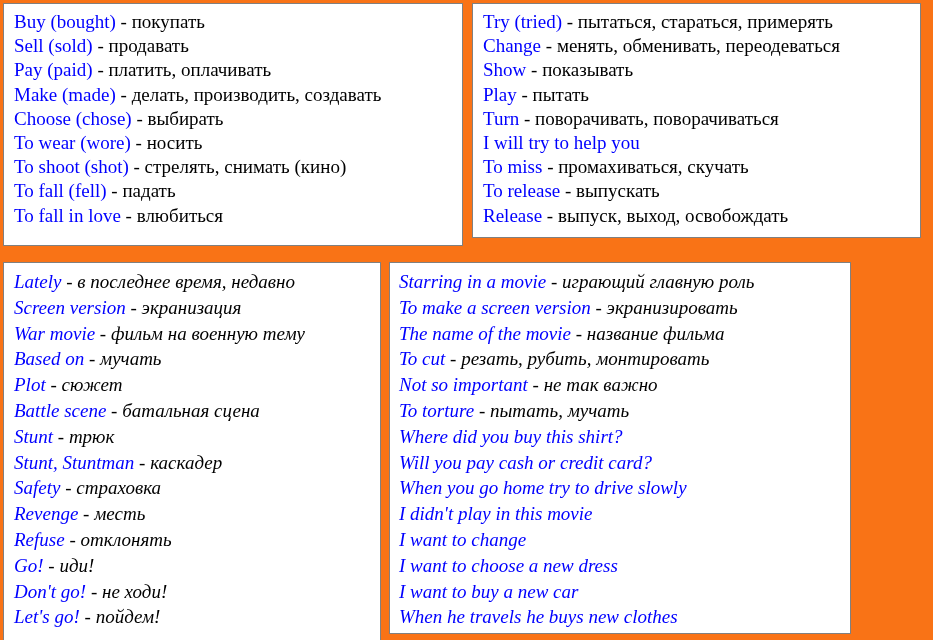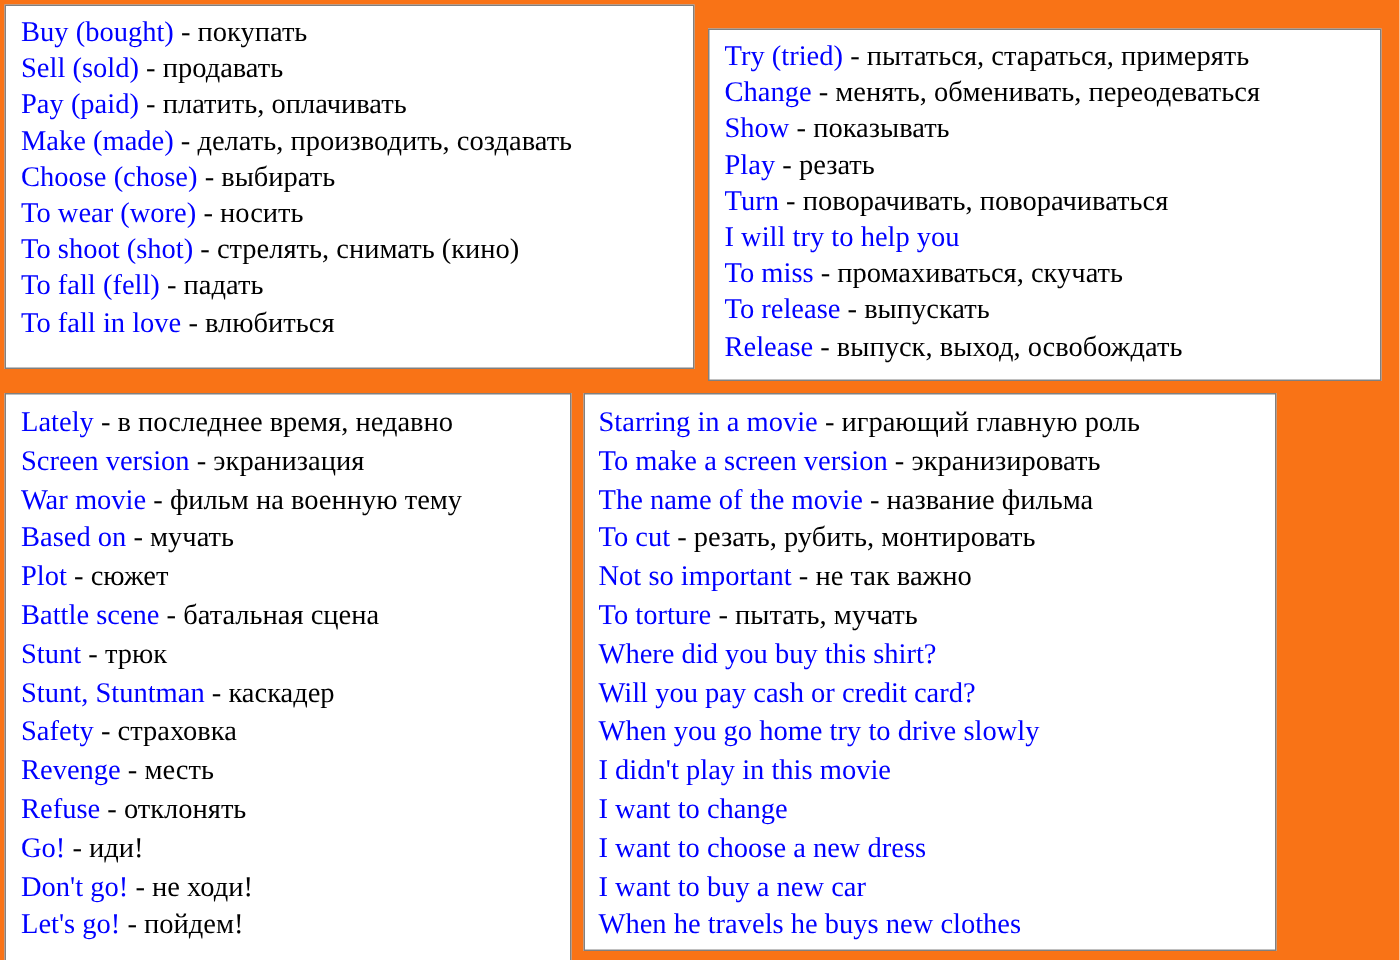--- a/index.html
+++ b/index.html
@@ -21,33 +21,33 @@
   }
   .panel {
     position: absolute;
     box-sizing: border-box;
     border: 1px solid #808080;
     background: #ffffff;
     overflow: hidden;
     padding: 6px 0 4px 0;
   }
   .panel.p-tl { left: 3px;   top: 3px;   width: 460px; height: 243px; }
-  .panel.p-tr { left: 472px; top: 3px;   width: 449px; height: 235px; margin-top: 16px; }
+  .panel.p-tr { left: 472px; top: 3px;   width: 449px; height: 235px; }
   .panel.p-bl { left: 3px;   top: 262px; width: 378px; height: 380px; }
   .panel.p-br { left: 389px; top: 262px; width: 462px; height: 372px; }
 
   .line {
     font-size: 19px;
     line-height: 24.2px;
     white-space: nowrap;
     padding-left: 10px;
     color: #000000;
   }
   .panel.p-bl .line,
-  .panel.p-br .line { line-height: 25.8px; }
+  .panel.p-br .line { line-height: 25.8px; font-style: italic; }
   .panel.p-br .line { padding-left: 9px; }
 
   .en { color: #0000ff; }
   .sep { color: #000000; }
   .ru { color: #000000; }
   .line.all-en { color: #0000ff; }
 </style>
 </head>
 <body>
 
@@ -61,21 +61,21 @@
       <div class="line"><span class="en">Choose (chose)</span><span class="sep"> - </span><span class="ru">выбирать</span></div>
       <div class="line"><span class="en">To wear (wore)</span><span class="sep"> - </span><span class="ru">носить</span></div>
       <div class="line"><span class="en">To shoot (shot)</span><span class="sep"> - </span><span class="ru">стрелять, снимать (кино)</span></div>
       <div class="line"><span class="en">To fall (fell)</span><span class="sep"> - </span><span class="ru">падать</span></div>
       <div class="line"><span class="en">To fall in love</span><span class="sep"> - </span><span class="ru">влюбиться</span></div>
     </div>
   <div class="panel p-tr">
       <div class="line"><span class="en">Try (tried)</span><span class="sep"> - </span><span class="ru">пытаться, стараться, примерять</span></div>
       <div class="line"><span class="en">Change</span><span class="sep"> - </span><span class="ru">менять, обменивать, переодеваться</span></div>
       <div class="line"><span class="en">Show</span><span class="sep"> - </span><span class="ru">показывать</span></div>
-      <div class="line"><span class="en">Play</span><span class="sep"> - </span><span class="ru">резать</span></div>
+      <div class="line"><span class="en">Play</span><span class="sep"> - </span><span class="ru">пытать</span></div>
       <div class="line"><span class="en">Turn</span><span class="sep"> - </span><span class="ru">поворачивать, поворачиваться</span></div>
       <div class="line all-en"><span class="en">I will try to help you</span></div>
       <div class="line"><span class="en">To miss</span><span class="sep"> - </span><span class="ru">промахиваться, скучать</span></div>
       <div class="line"><span class="en">To release</span><span class="sep"> - </span><span class="ru">выпускать</span></div>
       <div class="line"><span class="en">Release</span><span class="sep"> - </span><span class="ru">выпуск, выход, освобождать</span></div>
     </div>
   <div class="panel p-bl">
       <div class="line"><span class="en">Lately</span><span class="sep"> - </span><span class="ru">в последнее время, недавно</span></div>
       <div class="line"><span class="en">Screen version</span><span class="sep"> - </span><span class="ru">экранизация</span></div>
       <div class="line"><span class="en">War movie</span><span class="sep"> - </span><span class="ru">фильм на военную тему</span></div>

